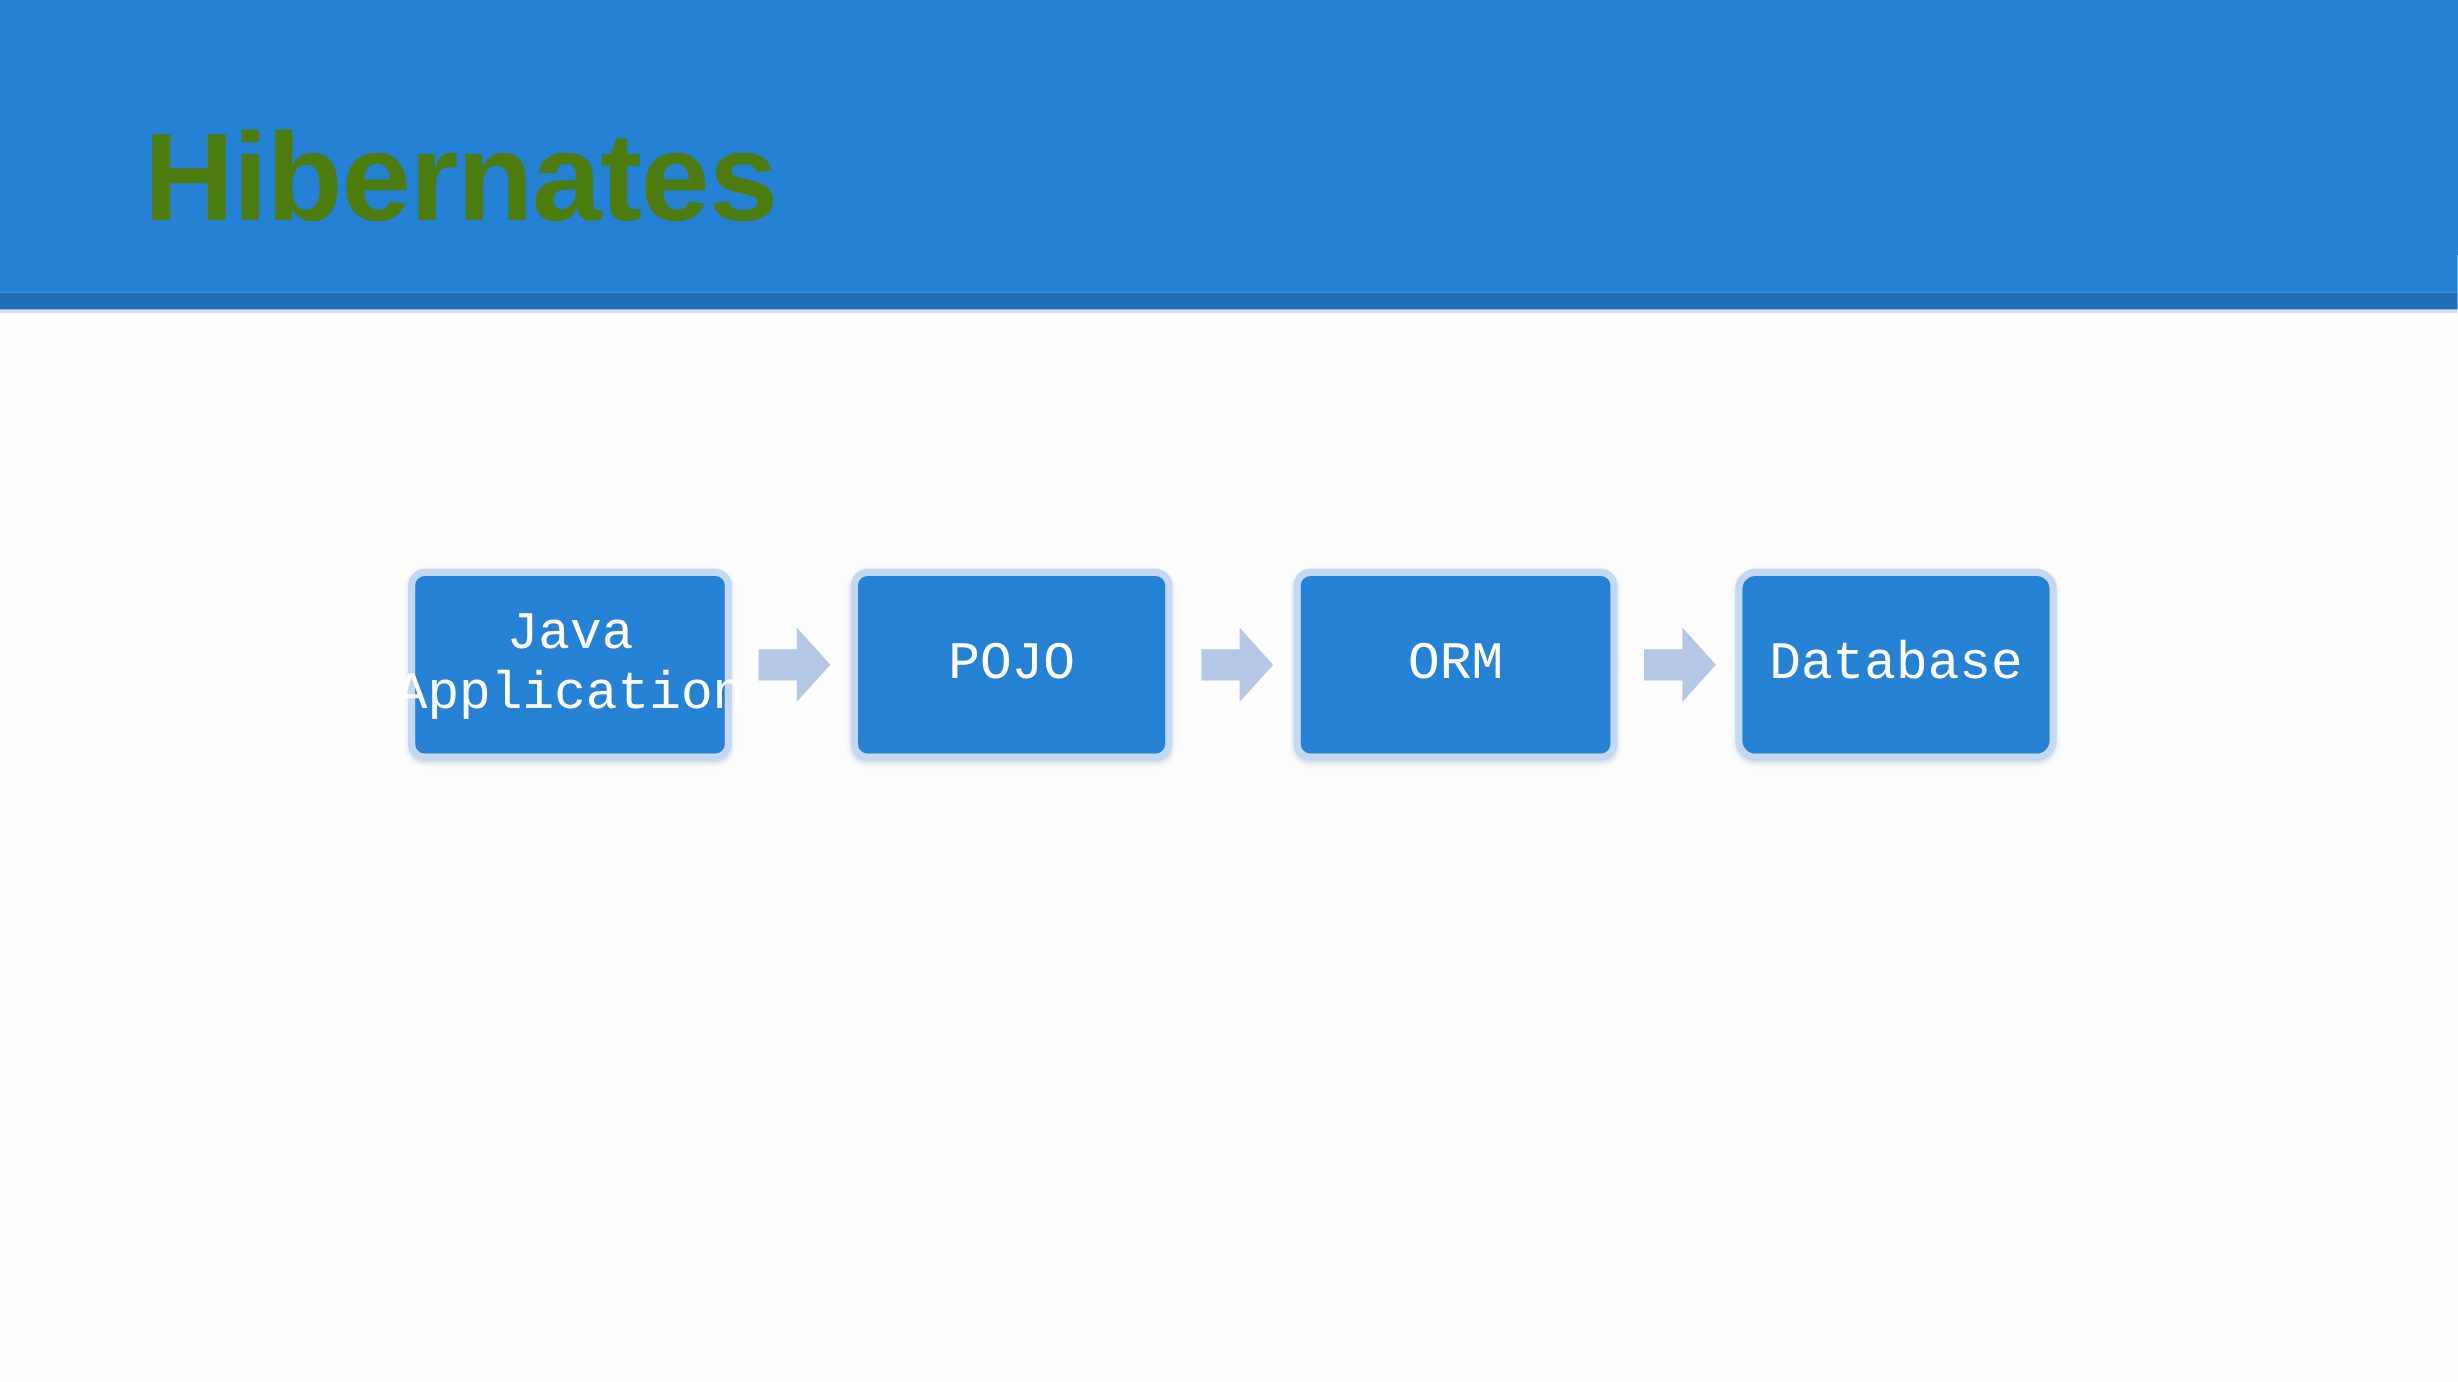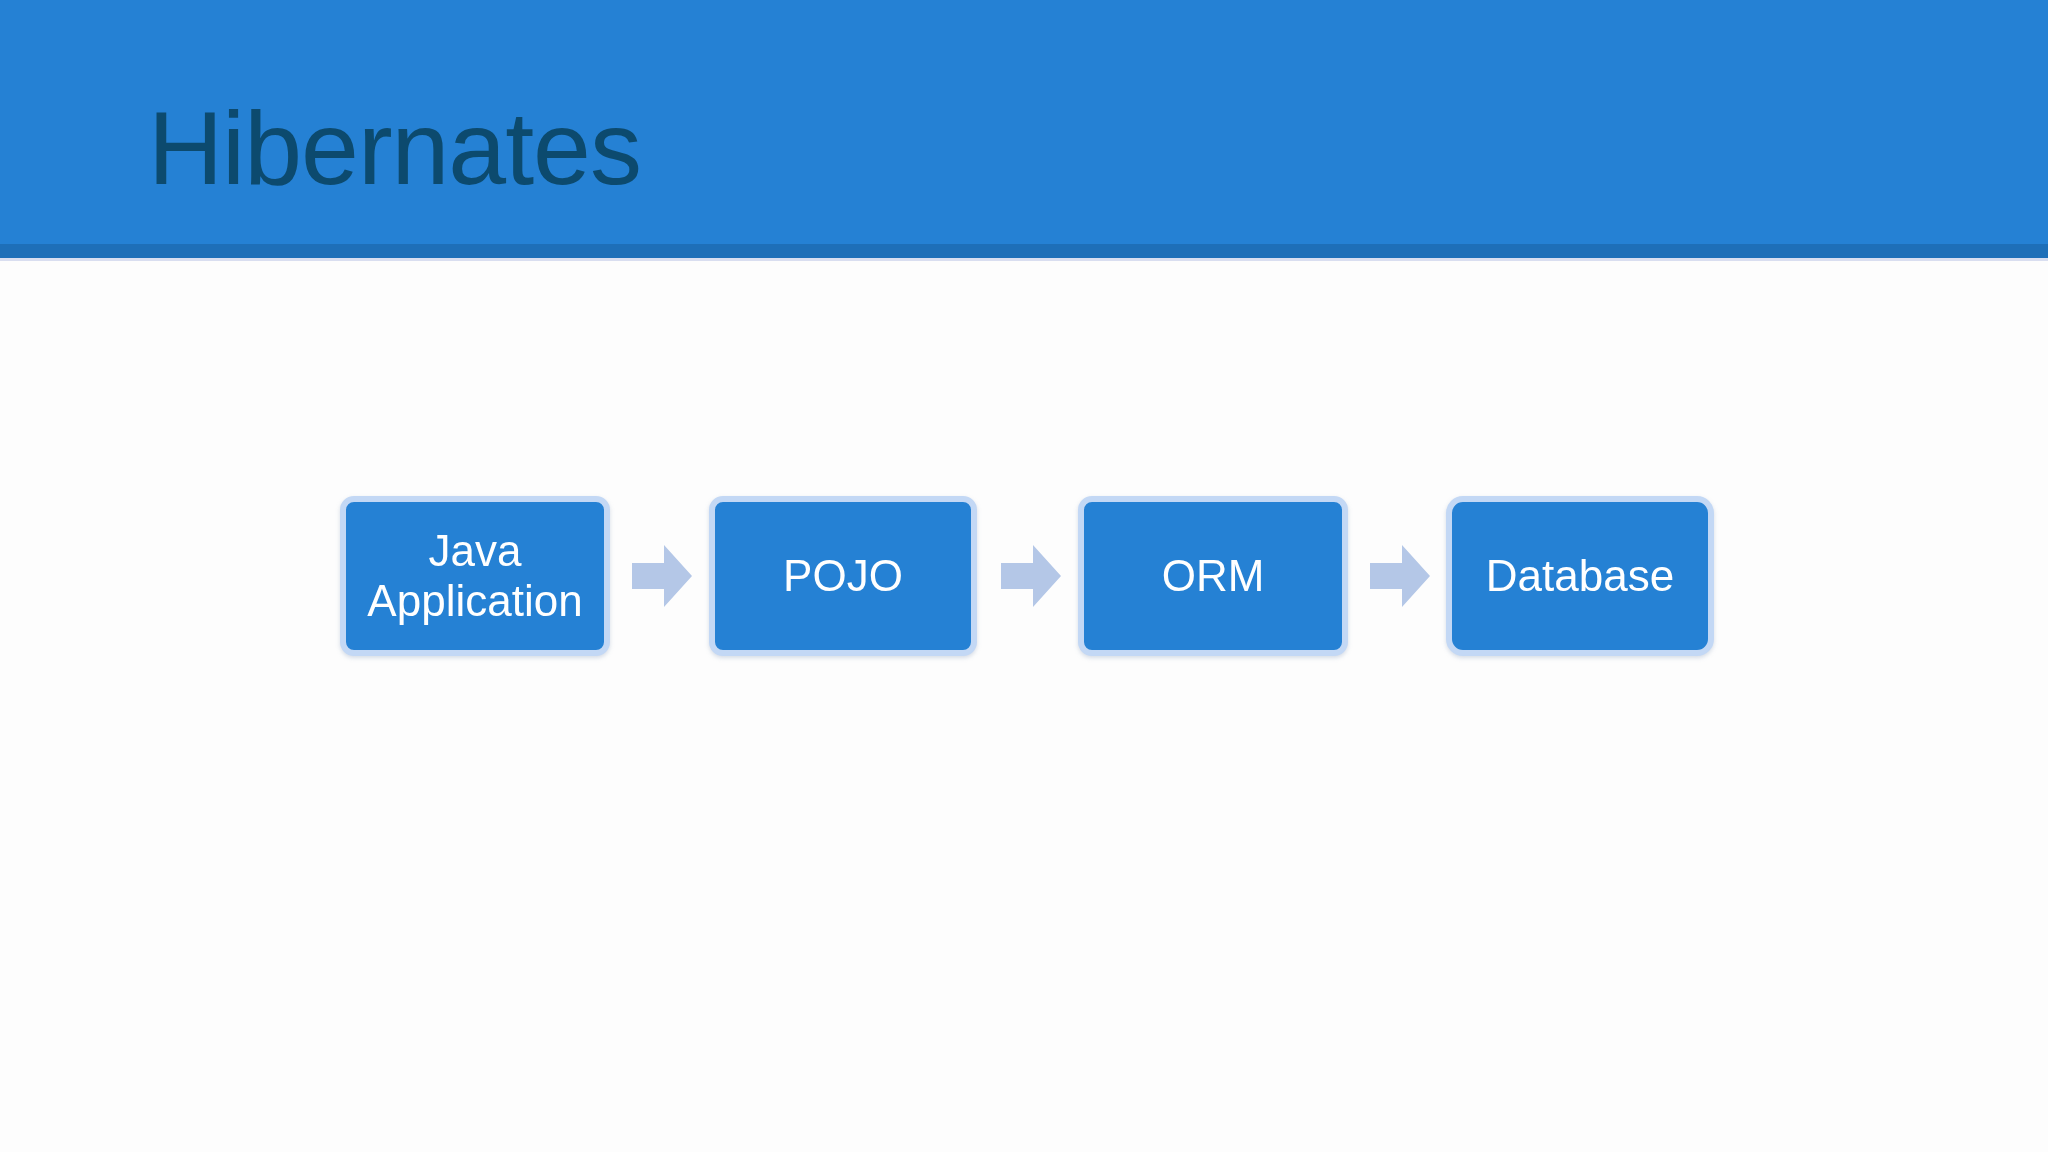--- a/index.html
+++ b/index.html
@@ -45,34 +45,34 @@
     width: 2048px;
     height: 3px;
     background: #d9def0;
   }
   .slide-title {
     position: absolute;
     left: 120px;
     top: 92px;
     font-size: 104px;
     line-height: 112px;
-    font-weight: normal;
-    color: #0c4a6e;
+    font-weight: bold;
+    color: #4d7c0f;
     letter-spacing: -1px;
     white-space: nowrap;
-    margin-left: 28px;
   }
 
   
   .diagram {
     position: absolute;
     left: 0;
-    top: 474px;
+    top: 452px;
     width: 1822px;
     height: 210px;
+    font-family: Liberation Mono, monospace;
   }
 
   .flow-box {
     position: absolute;
     top: 22px;
     height: 160px;
     box-sizing: border-box;
     background: #2581d4;
     border: 6px solid #c3d8f5;
     border-radius: 14px;

